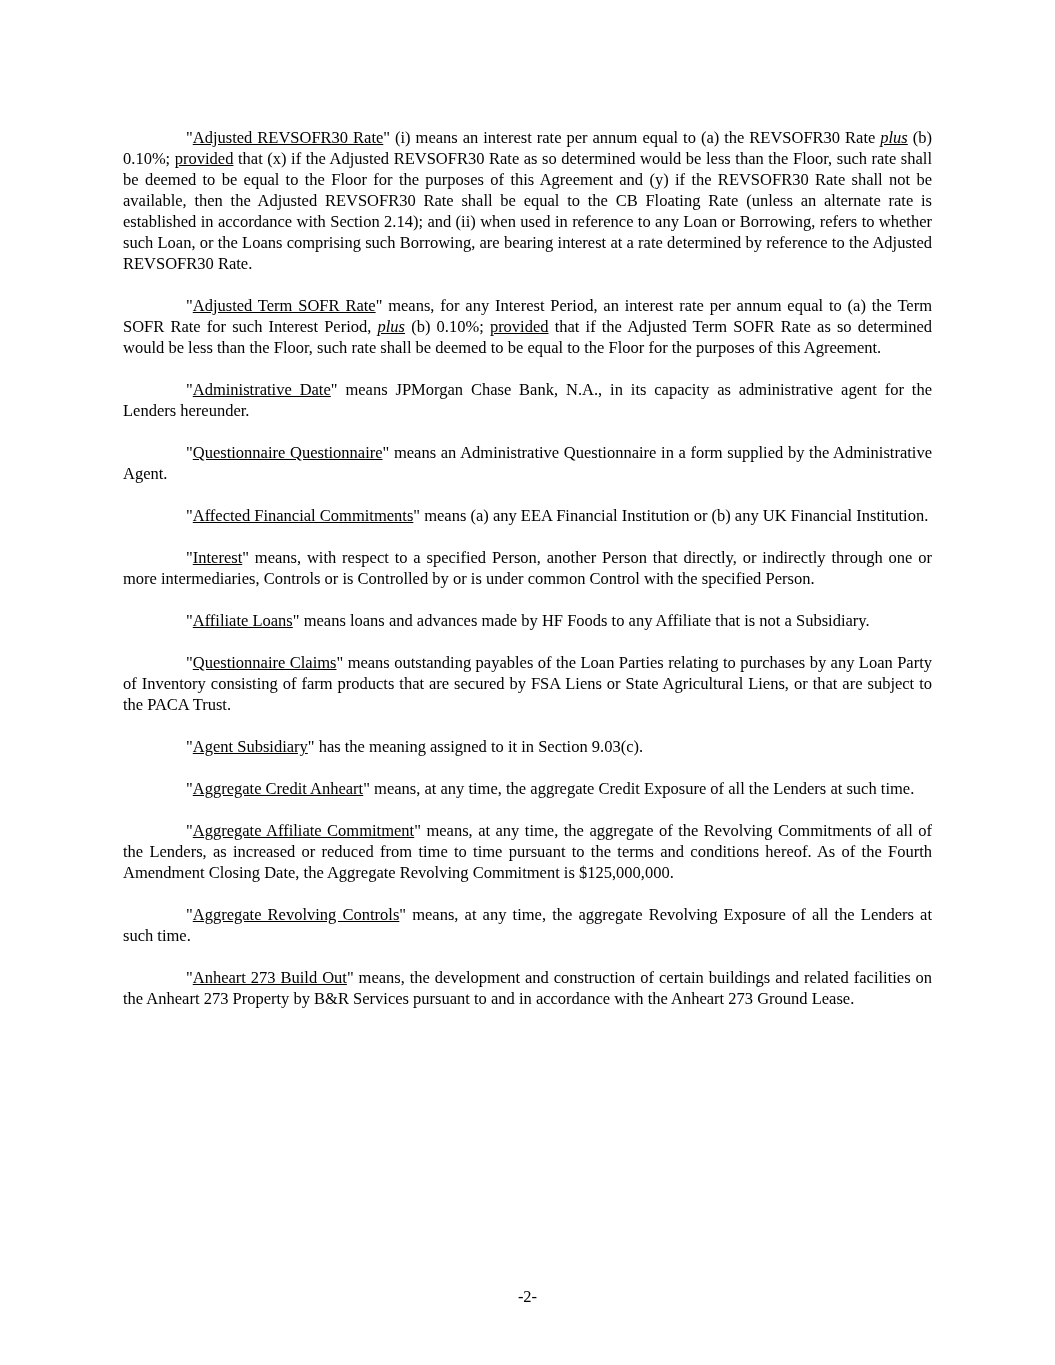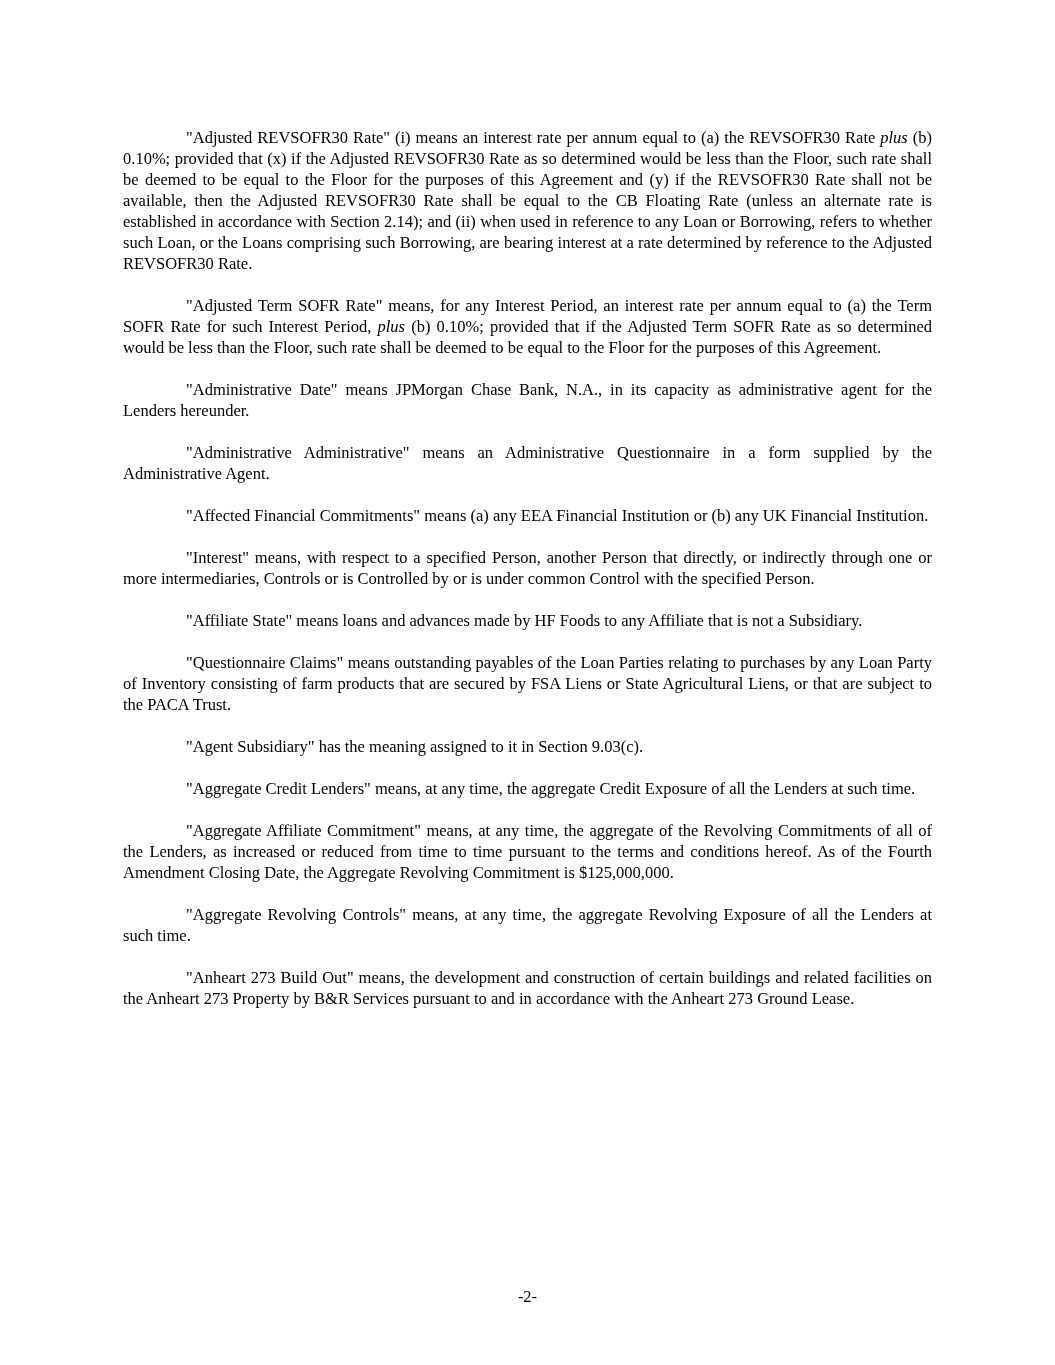--- a/index.html
+++ b/index.html
@@ -20,46 +20,48 @@
     padding: 127px 123px 0 123px;
     overflow: hidden;
   }
   .doc p {
     margin: 0 0 21px 0;
     text-align: justify;
     text-indent: 63px;
     line-height: 21px;
   }
   .seg-u {
+    text-decoration: underline;
   }
   .seg-iu {
+    text-decoration: underline;
     font-style: italic;
   }
   .footer {
     position: absolute;
     bottom: 58px;
     left: 0;
     right: 0;
     text-align: center;
     line-height: 21px;
   }
 </style>
 </head>
 <body>
 
 <div class="page">
   <div class="doc">
       <p><span>"</span><span class="seg-u">Adjusted REVSOFR30 Rate</span><span>" (i) means an interest rate per annum equal to (a) the REVSOFR30 Rate </span><span class="seg-iu">plus</span><span> (b) 0.10%; </span><span class="seg-u">provided</span><span> that (x) if the Adjusted REVSOFR30 Rate as so determined would be less than the Floor, such rate shall be deemed to be equal to the Floor for the purposes of this Agreement and (y) if the REVSOFR30 Rate shall not be available, then the Adjusted REVSOFR30 Rate shall be equal to the CB Floating Rate (unless an alternate rate is established in accordance with Section 2.14); and (ii) when used in reference to any Loan or Borrowing, refers to whether such Loan, or the Loans comprising such Borrowing, are bearing interest at a rate determined by reference to the Adjusted REVSOFR30 Rate.</span></p>
       <p><span>"</span><span class="seg-u">Adjusted Term SOFR Rate</span><span>" means, for any Interest Period, an interest rate per annum equal to (a) the Term SOFR Rate for such Interest Period, </span><span class="seg-iu">plus</span><span> (b) 0.10%; </span><span class="seg-u">provided</span><span> that if the Adjusted Term SOFR Rate as so determined would be less than the Floor, such rate shall be deemed to be equal to the Floor for the purposes of this Agreement.</span></p>
       <p><span>"</span><span class="seg-u">Administrative Date</span><span>" means JPMorgan Chase Bank, N.A., in its capacity as administrative agent for the Lenders hereunder.</span></p>
-      <p><span>"</span><span class="seg-u">Administrative Administrative</span><span>" means an Administrative Questionnaire in a form supplied by the Administrative Agent.</span></p>
+      <p><span>"</span><span class="seg-u">Questionnaire Questionnaire</span><span>" means an Administrative Questionnaire in a form supplied by the Administrative Agent.</span></p>
       <p><span>"</span><span class="seg-u">Affected Financial Commitments</span><span>" means (a) any EEA Financial Institution or (b) any UK Financial Institution.</span></p>
       <p><span>"</span><span class="seg-u">Interest</span><span>" means, with respect to a specified Person, another Person that directly, or indirectly through one or more intermediaries, Controls or is Controlled by or is under common Control with the specified Person.</span></p>
-      <p><span>"</span><span class="seg-u">Affiliate State</span><span>" means loans and advances made by HF Foods to any Affiliate that is not a Subsidiary.</span></p>
+      <p><span>"</span><span class="seg-u">Affiliate Loans</span><span>" means loans and advances made by HF Foods to any Affiliate that is not a Subsidiary.</span></p>
       <p><span>"</span><span class="seg-u">Questionnaire Claims</span><span>" means outstanding payables of the Loan Parties relating to purchases by any Loan Party of Inventory consisting of farm products that are secured by FSA Liens or State Agricultural Liens, or that are subject to the PACA Trust.</span></p>
       <p><span>"</span><span class="seg-u">Agent Subsidiary</span><span>" has the meaning assigned to it in Section 9.03(c).</span></p>
-      <p><span>"</span><span class="seg-u">Aggregate Credit Lenders</span><span>" means, at any time, the aggregate Credit Exposure of all the Lenders at such time.</span></p>
+      <p><span>"</span><span class="seg-u">Aggregate Credit Anheart</span><span>" means, at any time, the aggregate Credit Exposure of all the Lenders at such time.</span></p>
       <p><span>"</span><span class="seg-u">Aggregate Affiliate Commitment</span><span>" means, at any time, the aggregate of the Revolving Commitments of all of the Lenders, as increased or reduced from time to time pursuant to the terms and conditions hereof.  As of the Fourth Amendment Closing Date, the Aggregate Revolving Commitment is $125,000,000.</span></p>
       <p><span>"</span><span class="seg-u">Aggregate Revolving Controls</span><span>" means, at any time, the aggregate Revolving Exposure of all the Lenders at such time.</span></p>
       <p><span>"</span><span class="seg-u">Anheart 273 Build Out</span><span>" means, the development and construction of certain buildings and related facilities on the Anheart 273 Property by B&amp;R Services pursuant to and in accordance with the Anheart 273 Ground Lease.</span></p>
     </div>
   <div class="footer">-2-</div>
 </div>
 
 </body></html>

